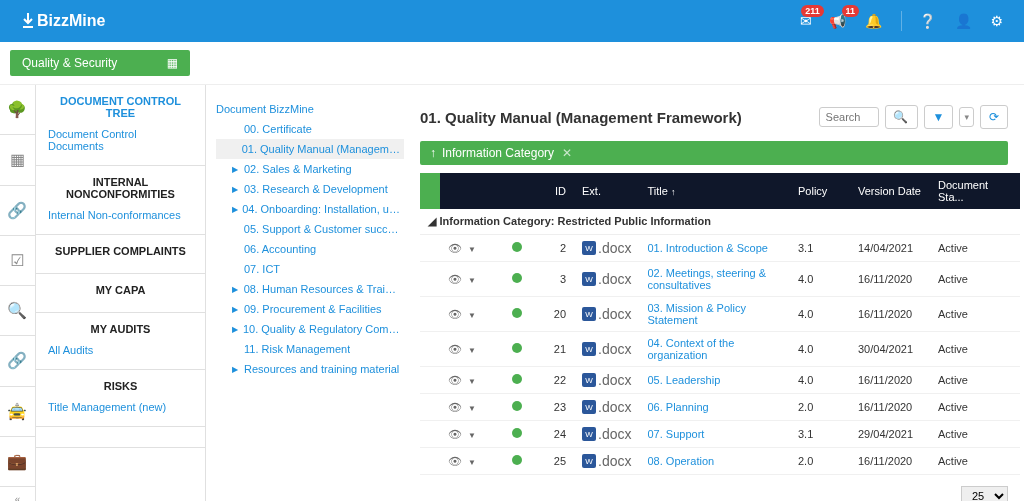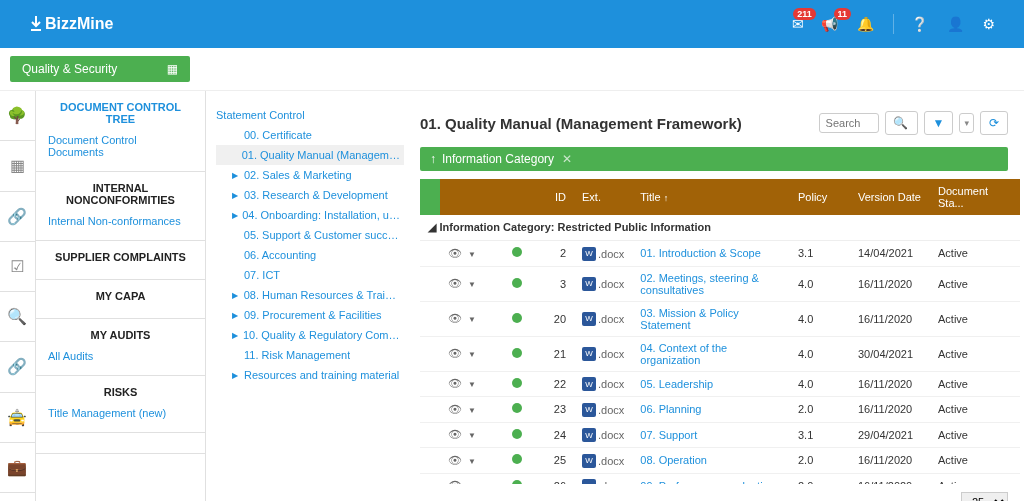--- a/index.html
+++ b/index.html
@@ -1,17 +1,17 @@
 <!DOCTYPE html>
 <html><head>
 <meta charset="utf-8">
 <style>
 * { margin: 0; padding: 0; box-sizing: border-box; }
 body { font-family: Arial, sans-serif; font-size: 12px; color: #333; background: #fff; overflow: hidden; }
-.header { background: #1e90dc; height: 48px; display: flex; align-items: center; padding: 0 29px; justify-content: space-between; }
+.header { background: #1e90dc; height: 42px; display: flex; align-items: center; padding: 0 21px; justify-content: space-between; }
 .logo { color: #fff; font-weight: bold; font-size: 16px; display: flex; align-items: center; }
 .header-right { display: flex; align-items: center; gap: 18px; }
 .header-icon { color: #fff; position: relative; cursor: pointer; font-size: 14px; }
 .badge { position: absolute; top: -8px; right: -12px; background: #e53935; color: #fff; font-size: 9px; padding: 1px 4px; border-radius: 8px; font-weight: bold; }
 .divider-v { width: 1px; height: 20px; background: rgba(255,255,255,0.3); }
 .topbar { background: #fff; padding: 8px 10px; border-bottom: 1px solid #eee; }
 .green-btn { background: #4caf50; color: #fff; padding: 6px 12px; border-radius: 2px; display: inline-flex; align-items: center; justify-content: space-between; width: 180px; cursor: pointer; font-size: 12px; }
 .layout { display: flex; height: calc(100vh - 72px); }
 .iconbar { width: 36px; border-right: 1px solid #e0e0e0; display: flex; flex-direction: column; }
 .iconbar-item { height: 56px; display: flex; align-items: center; justify-content: center; border-bottom: 1px solid #e0e0e0; color: #888; font-size: 16px; cursor: pointer; }
@@ -29,29 +29,29 @@
 .main { flex: 1; background: #fff; display: flex; flex-direction: column; overflow: hidden; padding-top: 12px; }
 .main-header { display: flex; align-items: center; justify-content: space-between; padding: 8px 16px; }
 .main-title { font-size: 15px; font-weight: bold; color: #333; }
 .main-controls { display: flex; gap: 6px; align-items: center; }
 .search-box { border: 1px solid #ccc; border-radius: 3px; padding: 3px 6px; width: 60px; font-size: 11px; }
 .icon-btn { border: 1px solid #ccc; border-radius: 3px; padding: 4px 8px; background: #fff; cursor: pointer; color: #1e90dc; font-size: 12px; display: inline-flex; align-items: center; }
 .chip { display: inline-flex; align-items: center; background: #4caf50; color: #fff; padding: 5px 10px; margin: 4px 16px 8px; border-radius: 2px; font-size: 12px; }
 .chip .close { margin-left: 8px; color: rgba(255,255,255,0.7); cursor: pointer; }
 .table-wrap { flex: 1; overflow: auto; padding: 0 16px; }
 table { width: 100%; border-collapse: collapse; min-width: 600px; }
-thead th { background: #a16207; color: #fff; font-size: 11px; text-align: left; padding: 6px 8px; font-weight: normal; }
+thead th { background: #0f172a; color: #fff; font-size: 11px; text-align: left; padding: 6px 8px; font-weight: normal; }
 thead th.arrow-col { width: 20px; background: #4caf50; }
 .group-row td { background: #fff; font-weight: bold; font-size: 11px; padding: 6px 8px; border-bottom: 1px solid #eee; }
 tbody td { padding: 5px 8px; font-size: 11px; border-bottom: 1px solid #f0f0f0; vertical-align: middle; }
 .eye { cursor: pointer; color: #666; }
 .dot { width: 10px; height: 10px; background: #4caf50; border-radius: 50%; display: inline-block; }
 .docx-icon { display: inline-flex; align-items: center; gap: 2px; }
 .word-icon { width: 14px; height: 14px; background: #2b579a; color: #fff; font-size: 8px; display: inline-flex; align-items: center; justify-content: center; border-radius: 2px; }
-.ext-text { font-size: 11px; color: #666; }
+.ext-text { font-size: 14px; color: #666; }
 .doc-link { color: #1e90dc; cursor: pointer; }
 .pager { display: flex; justify-content: flex-end; padding: 8px 16px; }
 .pager select { border: 1px solid #ccc; padding: 2px 6px; font-size: 11px; }
 </style>
 </head>
 <body>
 
 <div class="header">
   <div class="logo">
     <svg width="14" height="16" viewBox="0 0 14 16" style="margin-right:2px">
@@ -110,21 +110,21 @@
         <a class="sidebar-link">All Audits</a>
       </div>
       <div class="sidebar-section">
         <div class="sidebar-title">RISKS</div>
         <a class="sidebar-link">Title Management (new)</a>
       </div>
       <div class="sidebar-section"></div>
     </div>
 
   <div class="tree-panel">
-    <div class="tree-root">Statement Control</div>
+    <div class="tree-root">Document BizzMine</div>
     <div id="tree-items">
         <div class="tree-item">
           <span class="caret"></span>
           <span style="overflow: hidden; text-overflow: ellipsis;">00. Certificate</span>
         </div>
         <div class="tree-item selected">
           <span class="caret"></span>
           <span style="overflow: hidden; text-overflow: ellipsis;">01. Quality Manual (Management Framework)</span>
         </div>
         <div class="tree-item">

